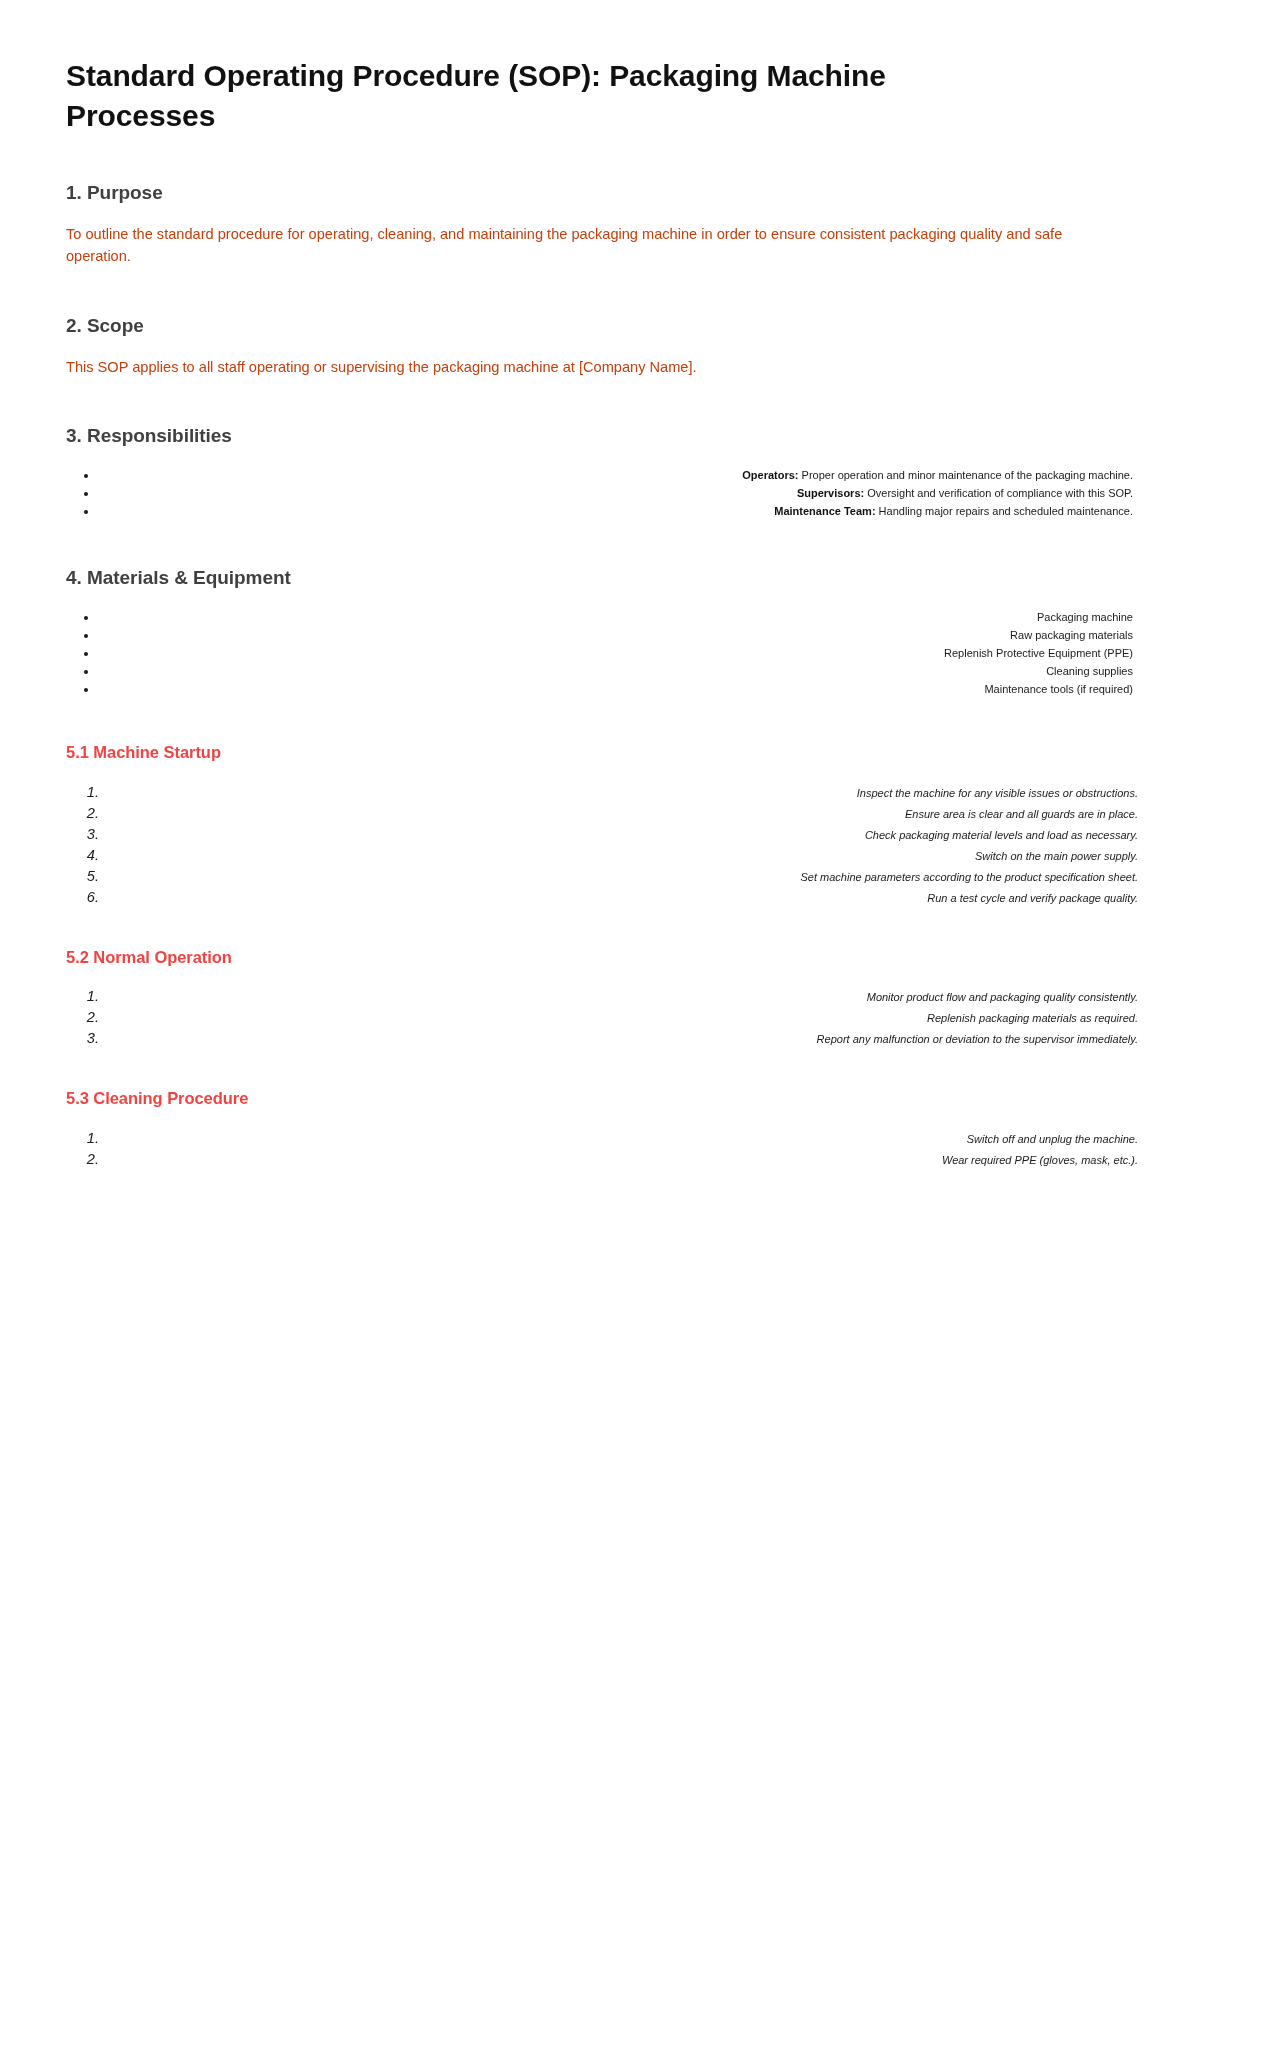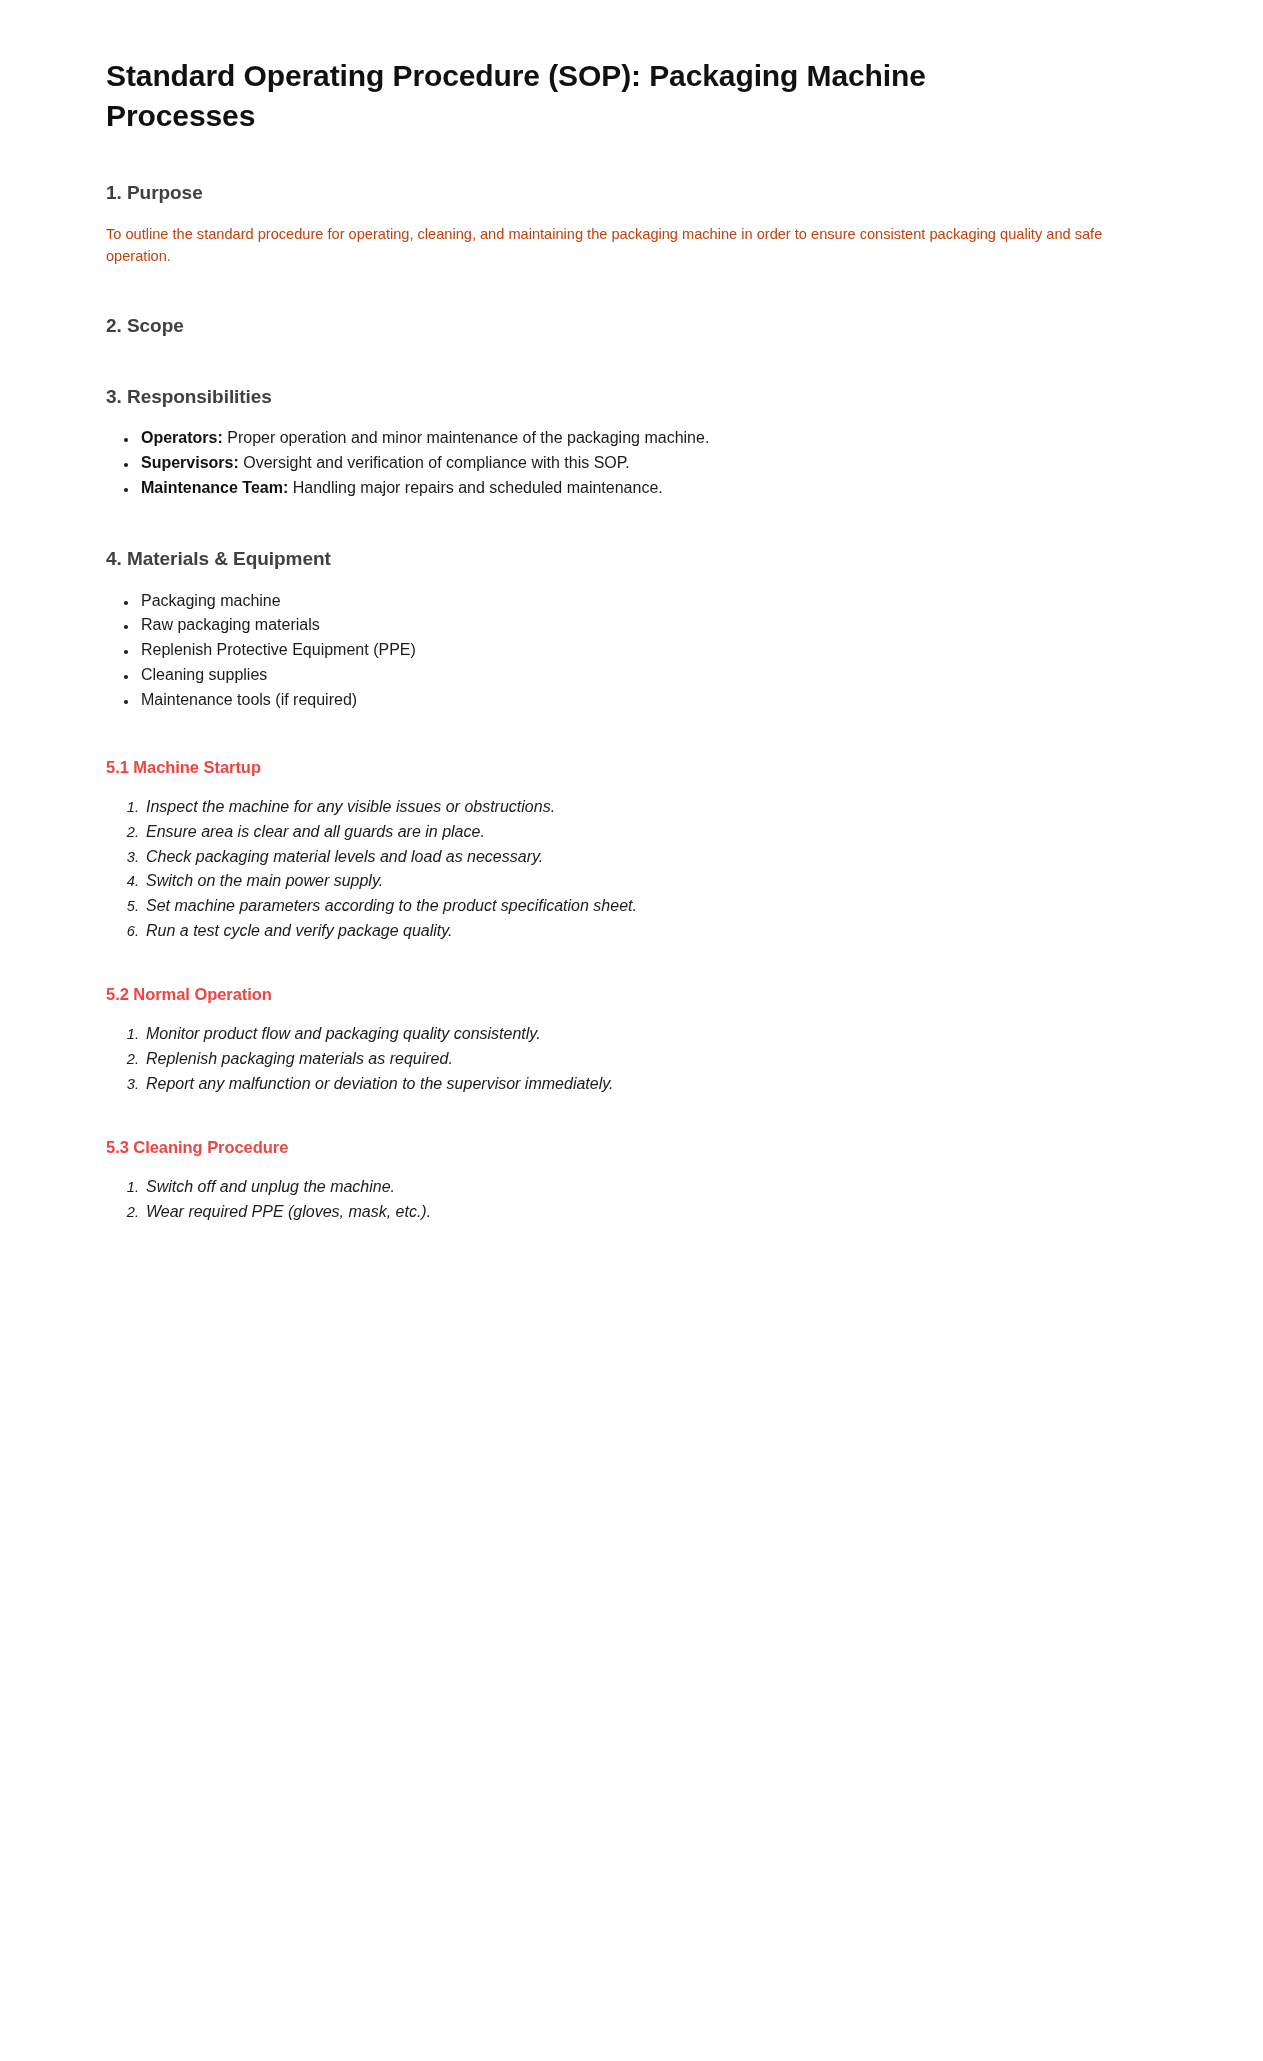--- a/index.html
+++ b/index.html
@@ -13,21 +13,21 @@
     font-family: "Liberation Sans", sans-serif;
     color: #000000;
     -webkit-font-smoothing: antialiased;
   }
 
   .page {
     width: 1263px;
     min-height: 2061px;
     background: #ffffff;
     box-sizing: border-box;
-    padding: 56px 100px 40px 106px;
+    padding: 56px 100px 40px 66px;
   }
 
   .doc-title {
     font-size: 30px;
     font-weight: bold;
     line-height: 1.32;
     letter-spacing: -0.1px;
     margin: 0 0 0 0;
     max-width: 930px;
     color: #111111;
@@ -71,25 +71,26 @@
   }
 
   ol.doc-list {
     list-style-type: decimal;
     padding-left: 37px;
     font-style: italic;
   }
 
   ul.doc-list > li,
   ol.doc-list > li {
-    font-size: 16px;
+    font-size: 11px;
     line-height: 1.55;
     color: #1b1b1b;
     margin: 0;
     padding-left: 3px;
+    text-align: right;
   }
 
   ul.doc-list > li::marker {
     font-size: 12px;
   }
 
   ol.doc-list > li::marker {
     font-size: 14.6px;
   }
 
@@ -106,20 +107,21 @@
 <body>
 
 <div class="page">
 
   <h1 class="doc-title">Standard Operating Procedure (SOP): Packaging Machine Processes</h1>
 
   <h2 class="section-heading">1. Purpose</h2>
   <p class="body-text">To outline the standard procedure for operating, cleaning, and maintaining the packaging machine in order to ensure consistent packaging quality and safe operation.</p>
 
   <h2 class="section-heading">2. Scope</h2>
+  <p class="body-text">This SOP applies to all staff operating or supervising the packaging machine at [Company Name].</p>
 
   <h2 class="section-heading">3. Responsibilities</h2>
   <ul class="doc-list">
     <li><span class="label-bold">Operators:</span><span> Proper operation and minor maintenance of the packaging machine.</span></li>
     <li><span class="label-bold">Supervisors:</span><span> Oversight and verification of compliance with this SOP.</span></li>
     <li><span class="label-bold">Maintenance Team:</span><span> Handling major repairs and scheduled maintenance.</span></li>
   </ul>
 
   <h2 class="section-heading">4. Materials &amp; Equipment</h2>
   <ul class="doc-list">

